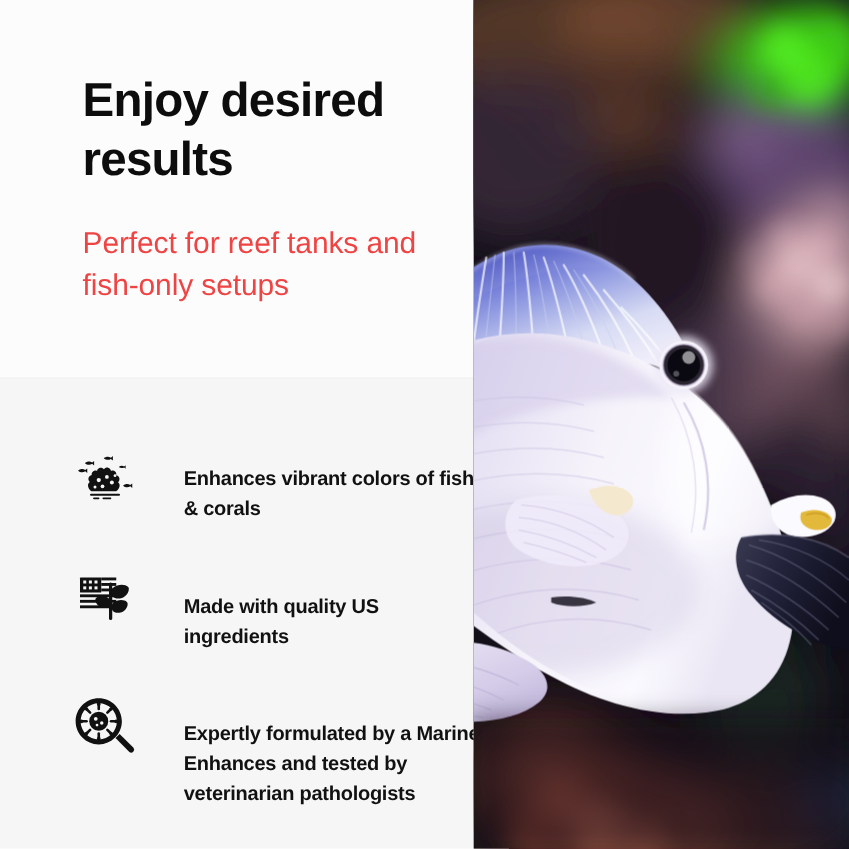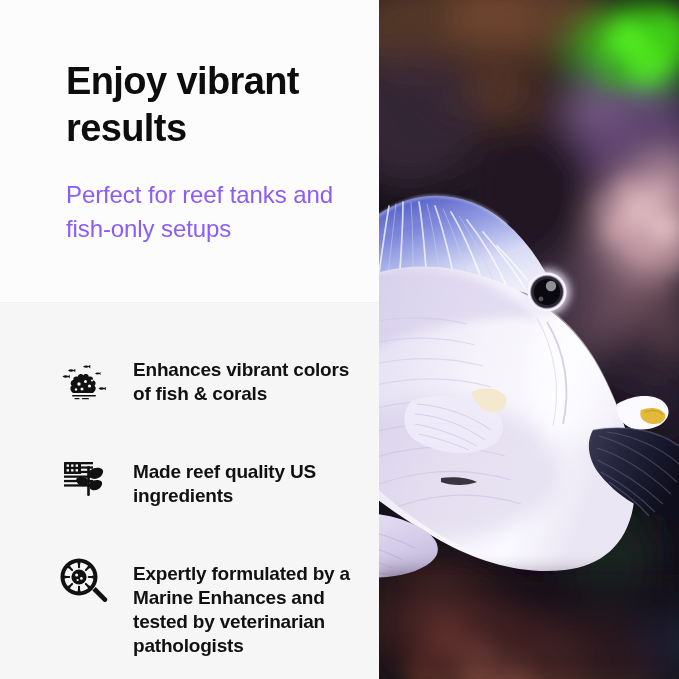--- a/index.html
+++ b/index.html
@@ -59,21 +59,21 @@
     position: absolute;
     left: 66px;
     top: 178px;
     width: 300px;
     margin: 0;
     font-family: "Liberation Sans", sans-serif;
     font-size: 24px;
     line-height: 34px;
     font-weight: 400;
     letter-spacing: -0.1px;
-    color: #8b5cf6;
+    color: #ef4444;
   }
 
   
   #feature-list {
     position: absolute;
     left: 0;
     top: 303px;
     width: 379px;
   }
   .feature-row {
@@ -88,23 +88,23 @@
     left: 55px;
     width: 58px;
     height: 58px;
     display: block;
   }
   .feature-icon svg { display: block; }
   .feature-text {
     position: absolute;
     left: 131px;
     width: 238px;
-    margin: 2px;
+    margin: 16px;
     font-family: "Liberation Sans", sans-serif;
-    font-size: 19px;
+    font-size: 16px;
     line-height: 24px;
     font-weight: 700;
     letter-spacing: -0.2px;
     color: #111111;
   }
 
   #row-colors .feature-icon { top: 50px; }
   #row-colors .feature-text { top: 53px; }
   #row-usmade .feature-icon { top: 146px; }
   #row-usmade .feature-text { top: 155px; }
@@ -124,21 +124,21 @@
   #photo-panel svg { display: block; }
 </style>
 </head>
 <body>
 
 <div id="stage">
 
   <div id="left-panel">
 
     <div id="hero-block">
-      <h1 id="headline">Enjoy vibrant results</h1>
+      <h1 id="headline">Enjoy desired results</h1>
       <p id="subhead">Perfect for reef tanks and fish-only setups</p>
     </div>
 
     <div id="section-divider"></div>
 
     <div id="feature-list">
 
       <div class="feature-row" id="row-colors">
         <span class="feature-icon">
           <svg width="58" height="58" viewBox="0 0 58 58" fill="none">
@@ -199,21 +199,21 @@
               <rect x="32.2" y="17" width="2.6" height="30" rx="1.3"></rect>
 
               <path d="M35 21.5c4.6-3.6 10.2-3.1 12.4-1.1 1.6 1.5.4 6-3.2 8.2-3.6 2.2-7.8 1.3-9.2-.7-1.1-1.6-.9-4.6 0-6.4z"></path>
 
               <path d="M32 29.5c-3.8-2.6-8.4-1.9-10.2-.2-1.3 1.3-.1 5.1 2.9 6.9 3 1.8 6.5.9 7.6-.8.9-1.4.6-4-.3-5.9z"></path>
 
               <path d="M35 33.5c4.3-3.3 9.5-2.8 11.5-1 1.5 1.4.3 5.6-3 7.6-3.3 2-7.2 1.2-8.5-.7-1-1.5-.8-4.3 0-5.9z"></path>
             </g>
           </svg>
         </span>
-        <p class="feature-text">Made reef quality US ingredients</p>
+        <p class="feature-text">Made with quality US ingredients</p>
       </div>
 
       <div class="feature-row" id="row-expert">
         <span class="feature-icon">
           <svg width="58" height="58" viewBox="0 0 58 58" fill="none">
             <g fill="#111111">
 
               <path d="M24 5.5c10.2 0 18.5 8.3 18.5 18.5S34.2 42.5 24 42.5 5.5 34.2 5.5 24 13.8 5.5 24 5.5zm0 4C16 9.5 9.5 16 9.5 24S16 38.5 24 38.5 38.5 32 38.5 24 32 9.5 24 9.5z"></path>
 
               <path d="M37.4 37.4l3.3-3.3 11.1 11.1a2.35 2.35 0 0 1-3.3 3.3L37.4 37.4z"></path>

